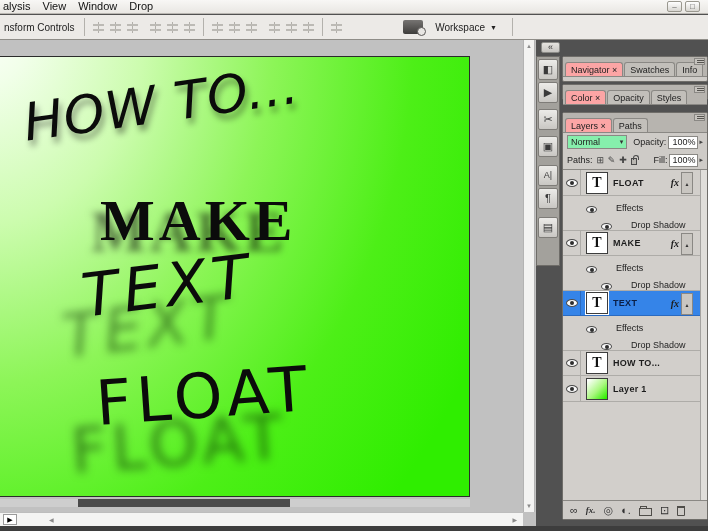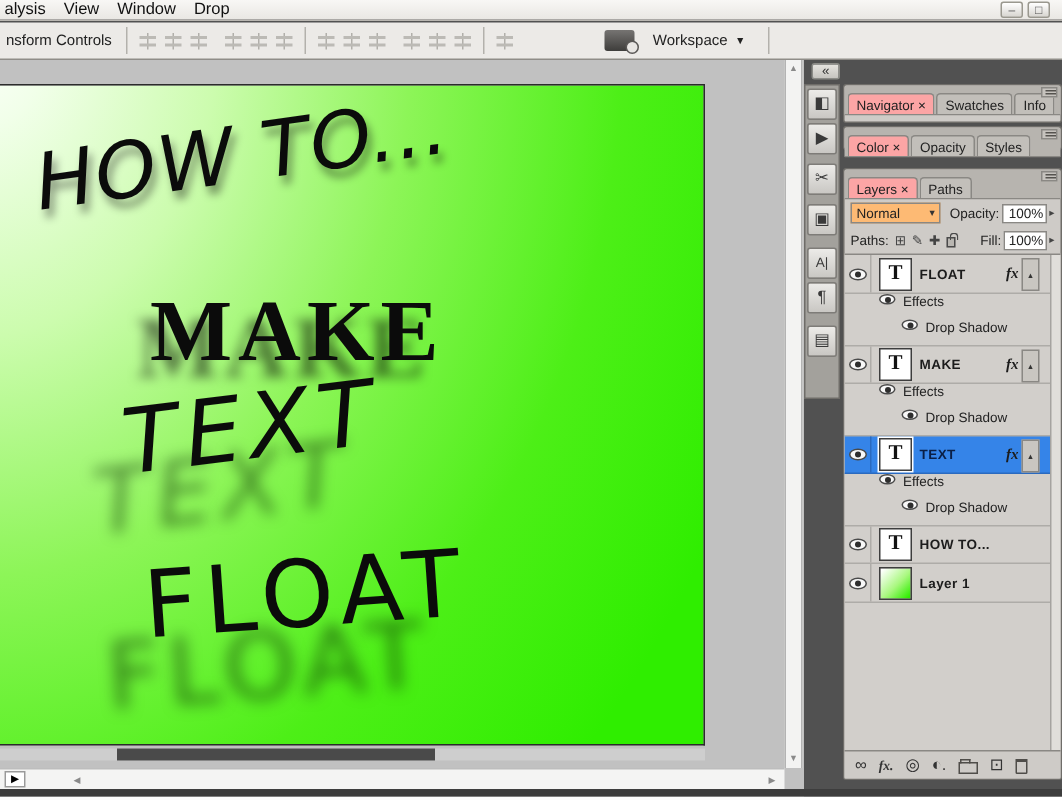--- a/index.html
+++ b/index.html
@@ -86,21 +86,21 @@
     border-bottom:1px solid #8a8884;border-radius:2px 2px 0 0;display:flex;align-items:flex-end}
   .tab{font-size:9px;padding:2px 5px 1px 5px;background:#c2bfba;border:1px solid #8a8884;
     border-bottom:none;border-radius:3px 3px 0 0;margin-right:1px;color:#222;white-space:nowrap}
   .tab.active{background:#fca5a5;font-weight:normal}
   .pmenu{position:absolute;right:2px;top:1px;width:11px;height:7px;background:#c6c3be;
     border:1px solid #8a8884}
   .pmenu::before{content:"";position:absolute;left:2px;top:1px;width:7px;height:1px;
     background:#55534f;box-shadow:0 2px 0 #55534f}
 
   .ctrl-row{height:18px;display:flex;align-items:center;padding:0 4px;font-size:9px;color:#222}
-  .dd{width:64px;height:14px;background:#fdba74;border:1px solid #8a8884;display:flex;
+  .dd{width:64px;height:14px;background:#86efac;border:1px solid #8a8884;display:flex;
     align-items:center;justify-content:space-between;padding:0 3px;font-size:9px}
   .dd-arrow{font-size:7px;color:#333}
   .lbl{margin-left:6px;margin-right:2px;white-space:nowrap}
   .valbox{width:32px;height:13px;background:#fff;border:1px solid #8a8884;font-size:9px;
     display:flex;align-items:center;justify-content:flex-end;padding:0 2px}
   .spin{font-size:7px;color:#444;margin-left:1px}
   .mi{width:12px;height:12px;font-size:9px;line-height:12px;text-align:center;color:#444;margin:0 1px}
   .mini-lock{width:8px;height:7px;border:1px solid #4a4a4a;background:#b9b6b1;
     position:relative;margin:3px 2px 0 2px}
   .mini-lock::before{content:"";position:absolute;left:1px;top:-4px;width:4px;height:4px;
@@ -123,21 +123,21 @@
   .eye.s{width:11px;height:7px}
   .thumb{width:22px;height:22px;background:#fff;border:1px solid #3d3d3d;margin:0 5px 0 5px;
     text-align:center;font:bold 14px "Liberation Serif",serif;line-height:20px;color:#111;flex:none}
   .thumb.grad{background:linear-gradient(135deg,#ffffff 5%,#a8f87e 55%,#2fee00 95%)}
   .lrow.sel .thumb{outline:1px solid #fff}
   .lname{font-size:9px;font-weight:bold;color:#1c1c1c;letter-spacing:.3px}
   .lrow.sel .lname{color:#0a1f46}
   .fxb{position:absolute;right:21px;font:italic bold 10px "Liberation Serif",serif;color:#1c1c1c}
   .cbtn{position:absolute;right:7px;top:2px;width:12px;height:22px;background:#c9c6c1;
     border:1px solid #8a8884;font-size:5px;line-height:22px;text-align:center;color:#333;padding:0}
-  .srow{height:17px;display:flex;align-items:flex-start;font-size:9px;color:#222;gap:5px}
+  .srow{height:17px;display:flex;align-items:flex-end;font-size:9px;color:#222;gap:19px}
   .srow .slabel{font-size:9px}
   .ind1{padding-left:23px}
   .ind2{padding-left:38px}
 
   .layers-footer{position:absolute;left:0;right:0;bottom:0;height:19px;background:#cecbc7;
     border-top:1px solid #8a8884;display:flex;align-items:center;gap:8px;padding:0 7px;
     font-size:11px;color:#333}
   .ft{line-height:17px}
   .ft-fx{font:italic bold 9px "Liberation Serif",serif}
   .icon-folder{width:13px;height:8px;border:1px solid #4f4d49;position:relative;margin-top:3px}

